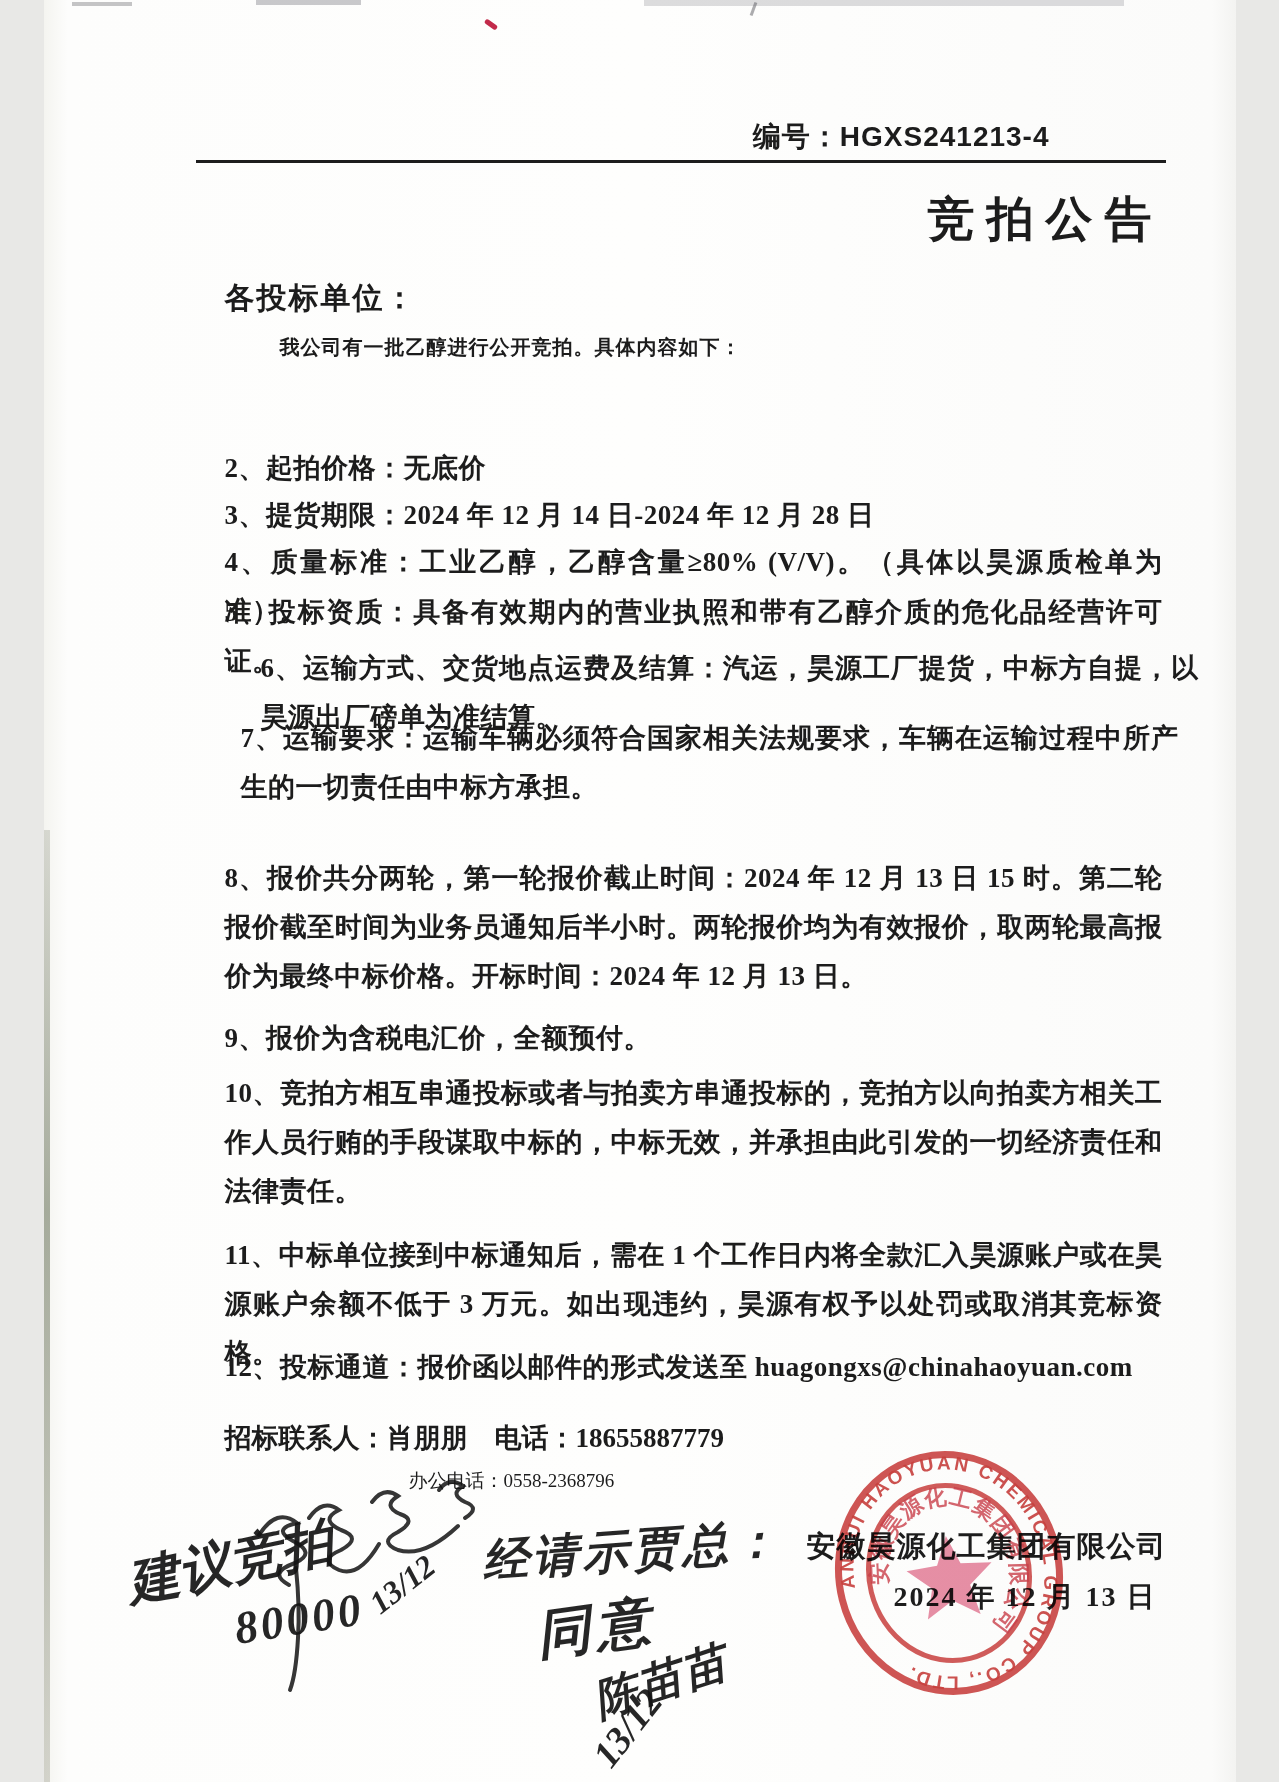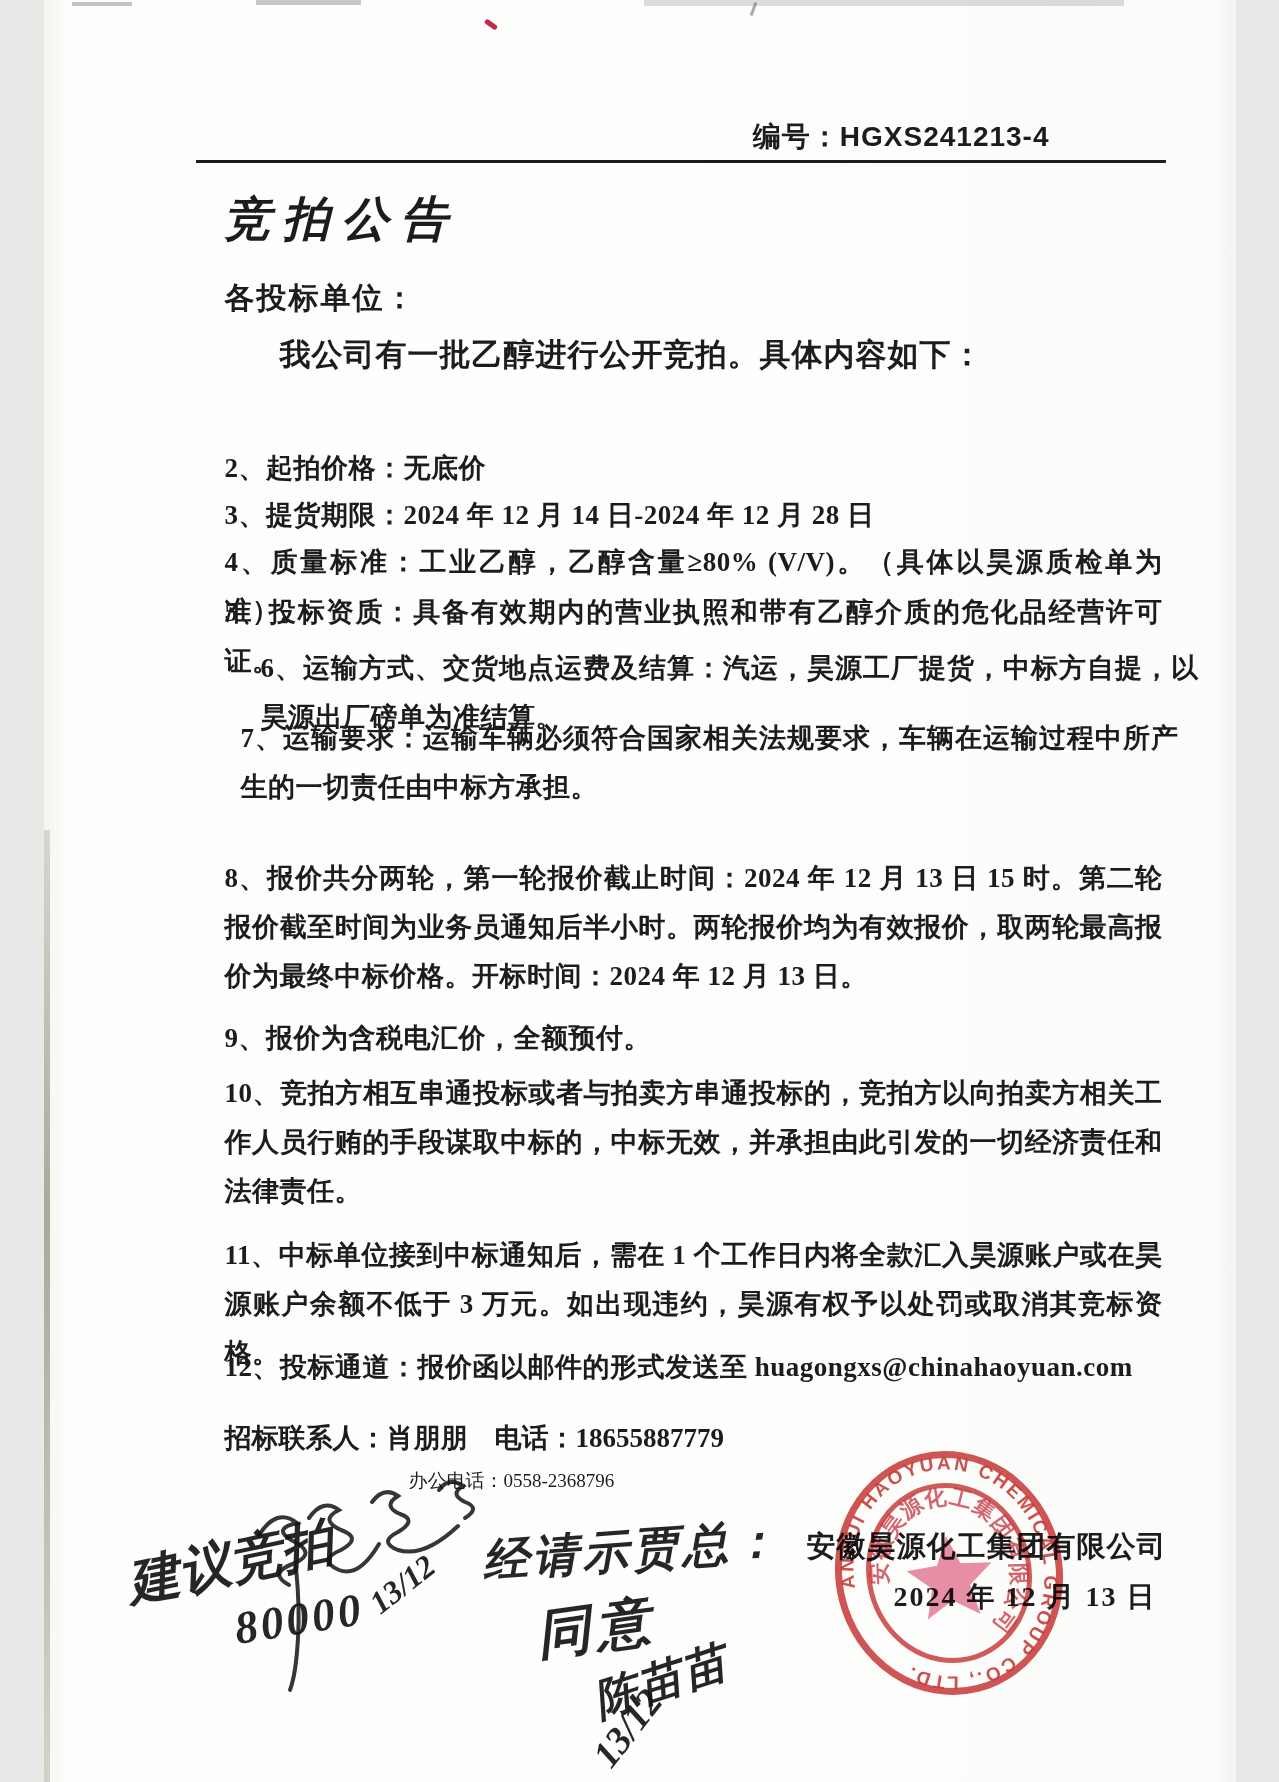--- a/index.html
+++ b/index.html
@@ -10,25 +10,25 @@
     font-family:"Liberation Serif","DejaVu Serif",serif;
     color:#1c1c1c;
   }
   .abs{position:absolute;}
   .doc-number{
     top:118px;right:186px;font-size:28px;font-weight:700;
     font-family:"Liberation Sans","DejaVu Sans",sans-serif;letter-spacing:1px;
   }
   .rule{top:160px;left:152px;width:970px;height:3px;background:#1d1d1d;}
   .title{
-    top:188px;left:180px;width:940px;text-align:left;
-    font-size:47px;font-weight:700;letter-spacing:12px;font-style:italic;
+    top:188px;left:180px;width:940px;text-align:right;
+    font-size:47px;font-weight:700;letter-spacing:12px;
   }
   .salutation{top:278px;left:181px;font-size:30px;font-weight:700;letter-spacing:2px;}
-  .intro{top:334px;left:236px;font-size:31px;font-weight:700;letter-spacing:1px;}
+  .intro{top:334px;left:236px;font-size:20px;font-weight:700;letter-spacing:1px;}
   .item{
     left:181px;width:938px;font-size:27px;font-weight:700;
     line-height:49px;letter-spacing:.5px;text-align:justify;
   }
   .i1{top:396px;} .i2{top:444px;} .i3{top:491px;} .i4{top:538px;} .i5{top:588px;}
   .i6{top:644px;margin-left:36px;} .i7{top:714px;margin-left:16px;} .i8{top:854px;} .i9{top:1014px;}
   .i10{top:1069px;} .i11{top:1231px;} .i12{top:1343px;}
   .contacts{top:1420px;left:181px;width:938px;font-size:27px;font-weight:700;}
   .contact-b{position:absolute;left:553px;top:0;white-space:nowrap;}
   .office-phone{top:1468px;left:365px;font-size:19px;font-weight:400;}

